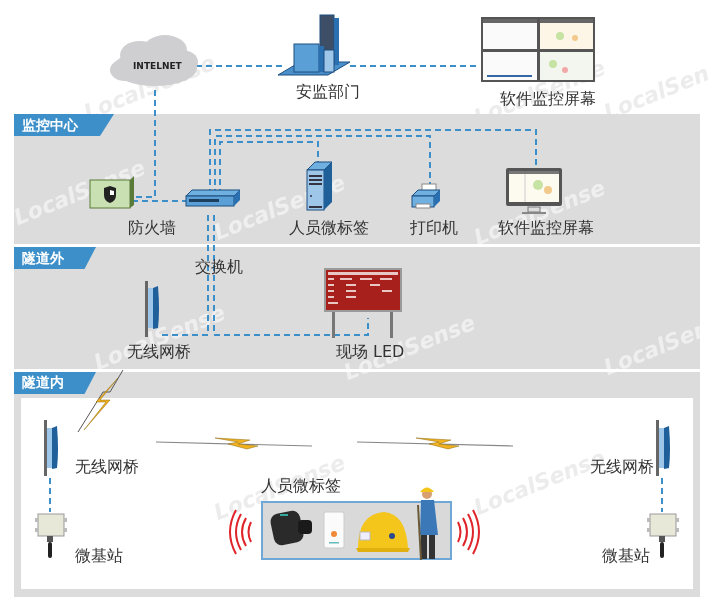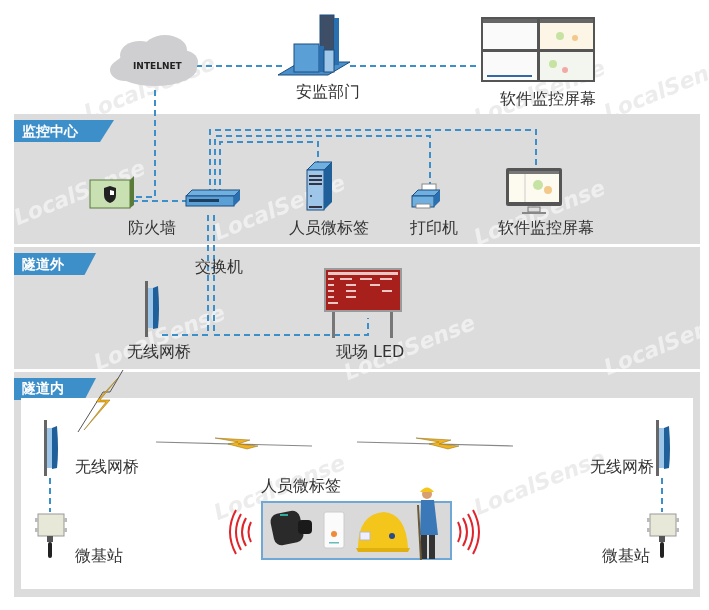--- a/index.html
+++ b/index.html
@@ -2,21 +2,21 @@
 <html><head>
 <meta charset="utf-8">
 <style>
   html, body { margin:0; padding:0; background:#ffffff; }
   body { width:709px; height:610px; position:relative; overflow:hidden;
          font-family:"DejaVu Sans", "Liberation Sans", sans-serif; color:#333; }
   .abs { position:absolute; }
   .band { position:absolute; left:14px; width:686px; background:#dcdcdc; }
   .band-tag { position:absolute; left:14px; height:22px; color:#fff; font-weight:bold;
               font-size:14px; line-height:22px; padding-left:8px; box-sizing:border-box;
-              background:#3d8fc9; clip-path:polygon(0 0,100% 0,86% 100%,0 100%);margin-top:6px; }
+              background:#3d8fc9; clip-path:polygon(0 0,100% 0,86% 100%,0 100%); }
   .label { position:absolute; font-size:16px; color:#333; white-space:nowrap; }
   .wm { position:absolute; font-size:22px; font-style:italic; font-weight:bold;
         color:rgba(255,255,255,0.55); transform:rotate(-22deg); white-space:nowrap; pointer-events:none; }
   .wm.dark { color:rgba(200,200,200,0.35); }
   svg { position:absolute; left:0; top:0; }
 </style>
 </head>
 <body>
 
 <div class="wm dark" style="left:80px;top:75px;">LocalSense</div>

